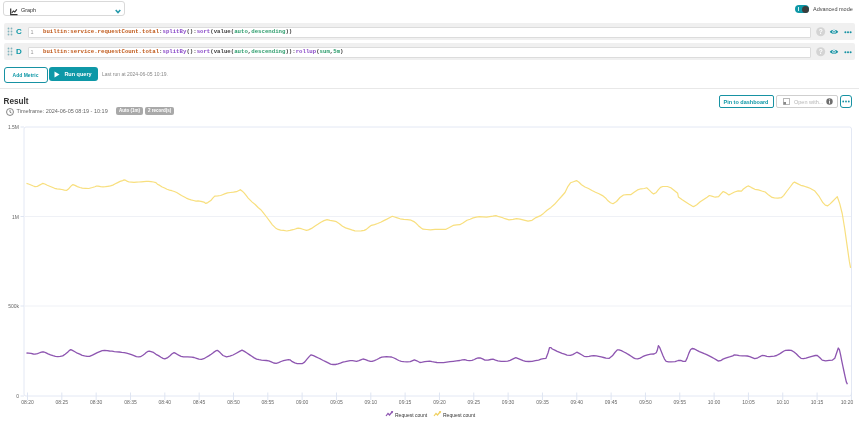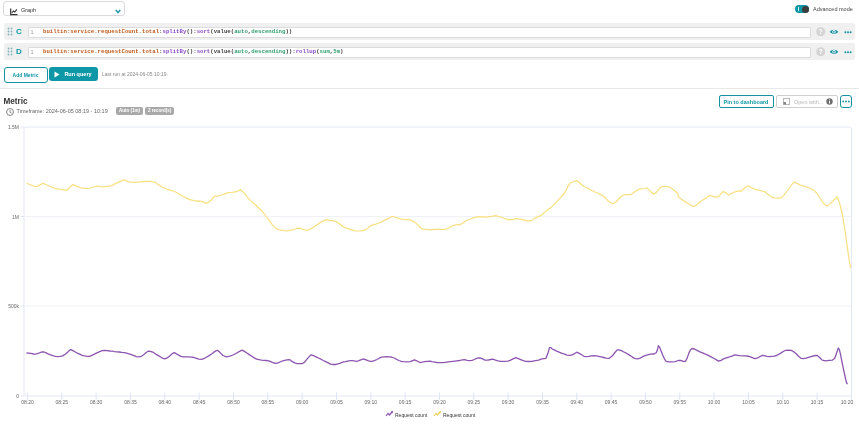--- a/index.html
+++ b/index.html
@@ -95,21 +95,21 @@
 <div class="abs" style="left:48.5px;top:67px;width:49px;height:14px;background:#0e98a7;border-radius:3px;display:flex;align-items:center;justify-content:center;">
   <svg width="6" height="7" viewBox="0 0 6 7" style="margin-right:4px">
       <polygon points="0.5,0.5 5.5,3.5 0.5,6.5" fill="#fff"></polygon>
     </svg>
   <span style="font-size:5.5px;font-weight:bold;color:#fff;white-space:nowrap;">Run query</span>
 </div>
 <div class="abs" style="left:102px;top:67px;height:14px;display:flex;align-items:center;font-size:5px;color:#888;white-space:nowrap;">Last run at 2024-06-05 10:19.</div>
 
 <div class="abs" style="left:0;top:88px;width:859px;height:1px;background:#e8e8e8;"></div>
 
-<div class="abs" style="left:3.5px;top:97px;font-size:8.2px;font-weight:bold;color:#333;">Metric</div>
+<div class="abs" style="left:3.5px;top:97px;font-size:8.2px;font-weight:bold;color:#333;">Result</div>
 <svg class="abs" style="left:6px;top:107.5px" width="8" height="8" viewBox="0 0 9 9">
   <circle cx="4.5" cy="4.5" r="3.9" fill="none" stroke="#666" stroke-width="0.9"></circle>
   <polyline points="4.5,2.3 4.5,4.7 6.2,5.6" fill="none" stroke="#666" stroke-width="0.9"></polyline>
 </svg>
 <div class="abs" style="left:16.5px;top:108px;font-size:5.5px;color:#666;white-space:nowrap;">Timeframe: 2024-06-05 08:19 - 10:19</div>
 <div class="abs" style="left:116px;top:106.5px;height:8.5px;background:#a9a9a9;border-radius:2px;display:flex;align-items:center;padding:0 3px;">
     <span style="font-size:4.5px;font-weight:bold;color:#fff;white-space:nowrap;">Auto (1m)</span>
   </div>
 <div class="abs" style="left:145px;top:106.5px;height:8.5px;background:#a9a9a9;border-radius:2px;display:flex;align-items:center;padding:0 3px;">
     <span style="font-size:4.5px;font-weight:bold;color:#fff;white-space:nowrap;">2 record(s)</span>

